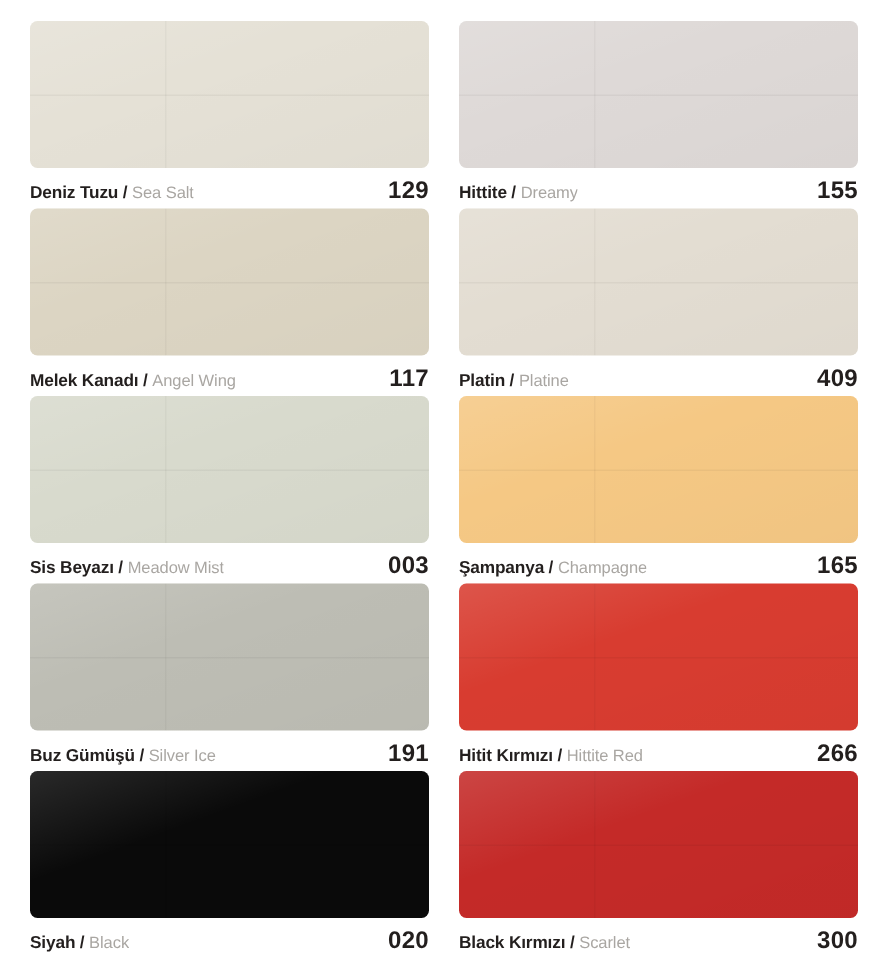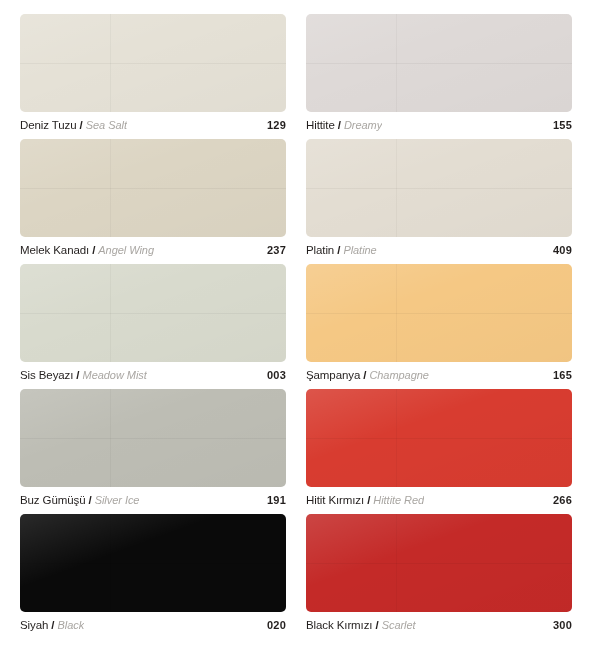--- a/index.html
+++ b/index.html
@@ -69,38 +69,37 @@
     justify-content: space-between;
     white-space: nowrap;
   }
   .name-group {
     display: flex;
     align-items: baseline;
     overflow: hidden;
   }
   .name-tr {
     font-size: 11.5px;
-    font-weight: normal;
+    font-weight: bold;
     color: #231f1e;
     letter-spacing: -0.1px;
   }
   .name-sep {
     font-size: 11.5px;
     font-weight: bold;
     color: #231f1e;
     margin: 0 3px 0 3px;
   }
   .name-en {
     font-size: 11px;
-    font-style: italic;
     color: #a9a6a2;
     letter-spacing: -0.05px;
   }
   .swatch-code {
-    font-size: 11px;
+    font-size: 16px;
     font-weight: bold;
     color: #231f1e;
     letter-spacing: 0.2px;
     padding-left: 8px;
   }
 </style>
 </head>
 <body>
 
 <div id="swatch-catalog">
@@ -141,21 +140,21 @@
       <div class="seam-v"></div>
       <div class="seam-h"></div>
       <div class="sheen"></div>
     </div>
     <div class="swatch-label">
       <div class="name-group">
         <span class="name-tr">Melek Kanadı</span>
         <span class="name-sep">/</span>
         <span class="name-en">Angel Wing</span>
       </div>
-      <span class="swatch-code">237</span>
+      <span class="swatch-code">117</span>
     </div>
   </div>
 
   <div class="swatch-cell">
     <div class="swatch-chip" style="background: rgb(227, 221, 210);">
       <div class="seam-v"></div>
       <div class="seam-h"></div>
       <div class="sheen"></div>
     </div>
     <div class="swatch-label">

